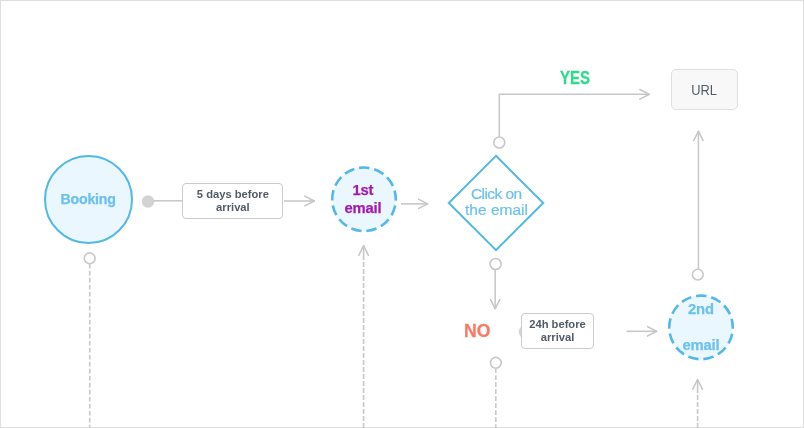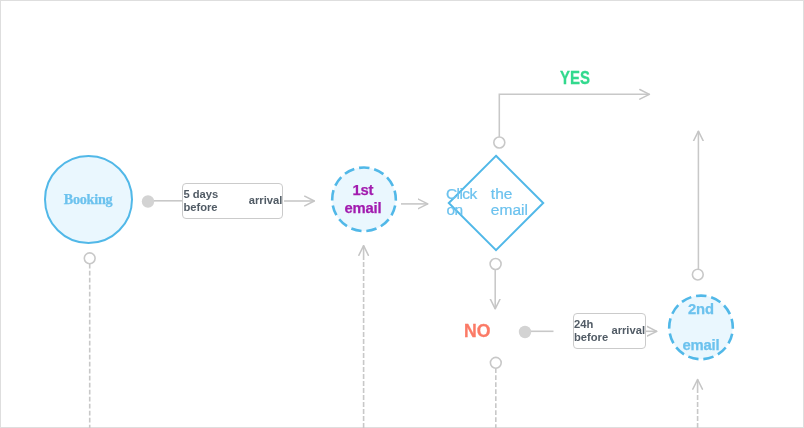--- a/index.html
+++ b/index.html
@@ -4,38 +4,38 @@
 <style>
   html,body{margin:0;padding:0;background:#ffffff;}
   body{width:804px;height:428px;overflow:hidden;font-family:"Liberation Sans",sans-serif;}
   #canvas{position:relative;width:804px;height:428px;background:#fff;overflow:hidden;}
   #frame{position:absolute;left:0;top:0;width:804px;height:428px;box-sizing:border-box;border:1px solid #dedede;pointer-events:none;}
 
   
   .node-circle{position:absolute;box-sizing:border-box;border-radius:50%;
     display:flex;flex-direction:column;
     align-items:center;justify-content:center;color:#6cc2ee;font-weight:bold;}
-  .node-circle.solid{background:#eaf7fe;border:2.4px solid #51b8e8;font-family:Liberation Serif, serif;}
+  .node-circle.solid{background:#eaf7fe;border:2.4px solid #51b8e8;}
   .node-circle.solid > span{-webkit-text-stroke:0.25px currentColor;}
 
   .delay-box{position:absolute;box-sizing:border-box;background:#fff;border:1px solid #cbcbcb;
-    border-radius:4px;display:flex;flex-direction:row;align-items:center;justify-content:center;
+    border-radius:4px;display:flex;flex-direction:column;align-items:center;justify-content:center;
     color:#515b65;font-size:11.2px;font-weight:bold;line-height:12.3px;}
 
   .url-box{position:absolute;box-sizing:border-box;background:#f8f8f8;border:1px solid #dfdfdf;
     border-radius:5px;display:flex;align-items:center;justify-content:center;
     color:#4f5a64;font-size:15px;}
   .url-box > span{display:inline-block;transform:scaleX(0.855);}
 
   .branch-label{position:absolute;font-weight:bold;font-size:18px;line-height:17px;}
   .branch-label > span{display:inline-block;transform-origin:left top;}
   #yes-label > span{transform:scaleX(0.83);-webkit-text-stroke:0.3px #33d98e;}
   #no-label > span{transform:scaleX(0.98);-webkit-text-stroke:0.3px #fb7a66;}
 
-  .diamond-text{position:absolute;display:flex;flex-direction:row;align-items:center;
+  .diamond-text{position:absolute;display:flex;flex-direction:column;align-items:center;
     justify-content:center;color:#6cc2ee;font-weight:400;font-size:15.5px;line-height:15.6px;}
   .diamond-text .dl1{letter-spacing:-0.56px;text-indent:-0.56px;-webkit-text-stroke:0.22px #6cc2ee;}
   .diamond-text .dl2{letter-spacing:0;-webkit-text-stroke:0.22px #6cc2ee;}
 
   .circ-line1,.circ-line2{font-size:14.8px;line-height:18.7px;letter-spacing:-0.2px;
     text-indent:-0.2px;-webkit-text-stroke:0.25px currentColor;}
 </style>
 </head>
 <body>
 
@@ -131,26 +131,29 @@
 
   <div class="diamond-text" style="left: 446.5px; top: 181.5px; width: 100px; height: 40px; color: rgb(108, 194, 238);">
     <span class="dl1">Click on</span>
     <span class="dl2">the email</span>
   </div>
 
   <div class="branch-label" id="yes-label" style="left: 559.6px; top: 69.8px; color: rgb(51, 217, 142);">
     <span>YES</span>
   </div>
 
+  <div class="url-box" style="left: 671.3px; top: 68.6px; width: 66.4px; height: 41.6px; background-color: rgb(248, 248, 248); border-color: rgb(223, 223, 223);">
+    <span>URL</span>
+  </div>
 
   <div class="branch-label" id="no-label" style="left: 464px; top: 322.7px; color: rgb(251, 122, 102);">
     <span>NO</span>
   </div>
 
-  <div class="delay-box" style="left: 573px; top: 312.5px; width: 73px; height: 36px; border-color: rgb(203, 203, 203); color: rgb(81, 91, 101);">
+  <div class="delay-box" style="left: 521px; top: 312.5px; width: 73px; height: 36px; border-color: rgb(203, 203, 203); color: rgb(81, 91, 101);">
     <span>24h before</span>
     <span>arrival</span>
   </div>
 
   <div class="node-circle" style="left: 668px; top: 294.4px; width: 66px; height: 66px; color: rgb(108, 194, 238); gap: 17px;">
     <span class="circ-line1">2nd</span>
     <span class="circ-line2">email</span>
   </div>
 
 </div>

